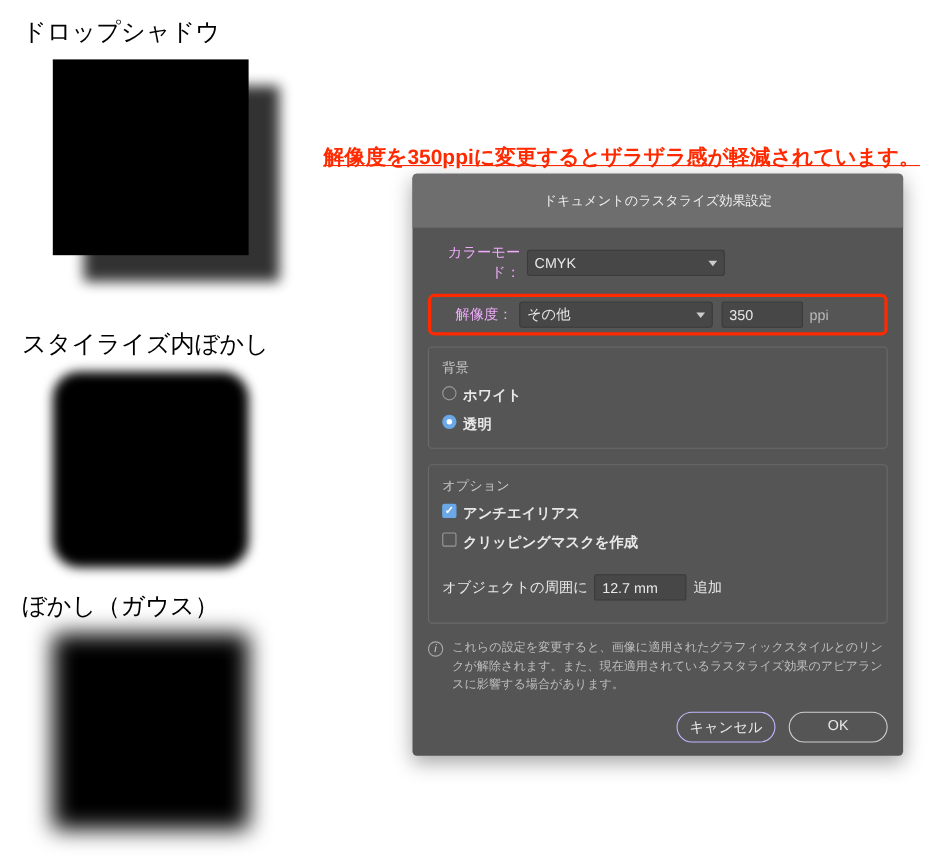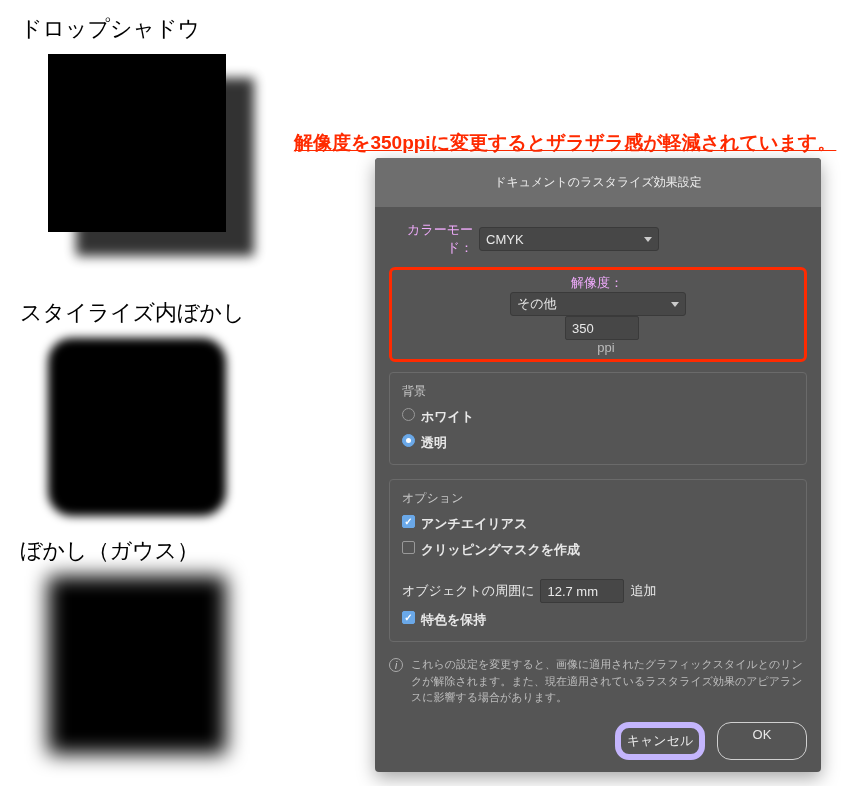--- a/index.html
+++ b/index.html
@@ -105,21 +105,20 @@
     padding: 0 6px;
     display: flex;
     align-items: center;
     border-radius: 2px;
   }
   .highlight-row {
     border: 3px solid #ff2a00;
     border-radius: 6px;
     padding: 4px 18px;
     margin: -2px 0 10px 0;
-    flex-direction: column;
   }
   .highlight-row .label-col { width: 62px; }
   .group {
     border: 1px solid #6a6a6a;
     border-radius: 4px;
     padding: 10px 12px 12px 12px;
     margin-bottom: 14px;
     position: relative;
   }
   .group-label {
@@ -176,34 +175,34 @@
   .info-icon {
     width:14px; height:14px; border-radius:50%; border:1px solid #aaa;
     display:flex; align-items:center; justify-content:center;
     font-size:10px; font-style:italic; color:#ccc; flex:0 0 auto; margin-top:2px;
   }
   .btn-row {
     display:flex; justify-content:flex-end; gap:12px;
   }
   .btn {
     background:#555;
-    border:6px solid #c4b5fd;
+    border:1px solid #c4b5fd;
     color:#e8e8e8;
     border-radius:14px;
     padding: 4px 0;
     width: 90px;
     text-align:center;
     font-size:13px;
   }
   .btn.primary {
     border:1px solid #d0d0d0;
   }
   .suffix {
     color:#bbb;
-    margin-left:16px;
+    margin-left:6px;
   }
 </style>
 </head>
 <body>
 
 <div class="left-col">
   <div class="section">
     <div class="sample-label">ドロップシャドウ</div>
     <div class="sample1-wrap">
       <div class="sample1-shadow"></div>
@@ -268,24 +267,20 @@
         <span class="check"></span>
         <span>クリッピングマスクを作成</span>
       </div>
       <div class="opt-inline">
         <span>オブジェクトの周囲に</span>
         <div class="input" style="width:84px">
           <span>12.7 mm</span>
         </div>
         <span>追加</span>
       </div>
-      <div class="check-row">
-        <span class="check checked"></span>
-        <span>特色を保持</span>
-      </div>
     </div>
 
     <div class="info-row">
       <span class="info-icon">i</span>
       <span>これらの設定を変更すると、画像に適用されたグラフィックスタイルとのリンクが解除されます。また、現在適用されているラスタライズ効果のアピアランスに影響する場合があります。</span>
     </div>
 
     <div class="btn-row">
       <div class="btn">キャンセル</div>
       <div class="btn primary">OK</div>

